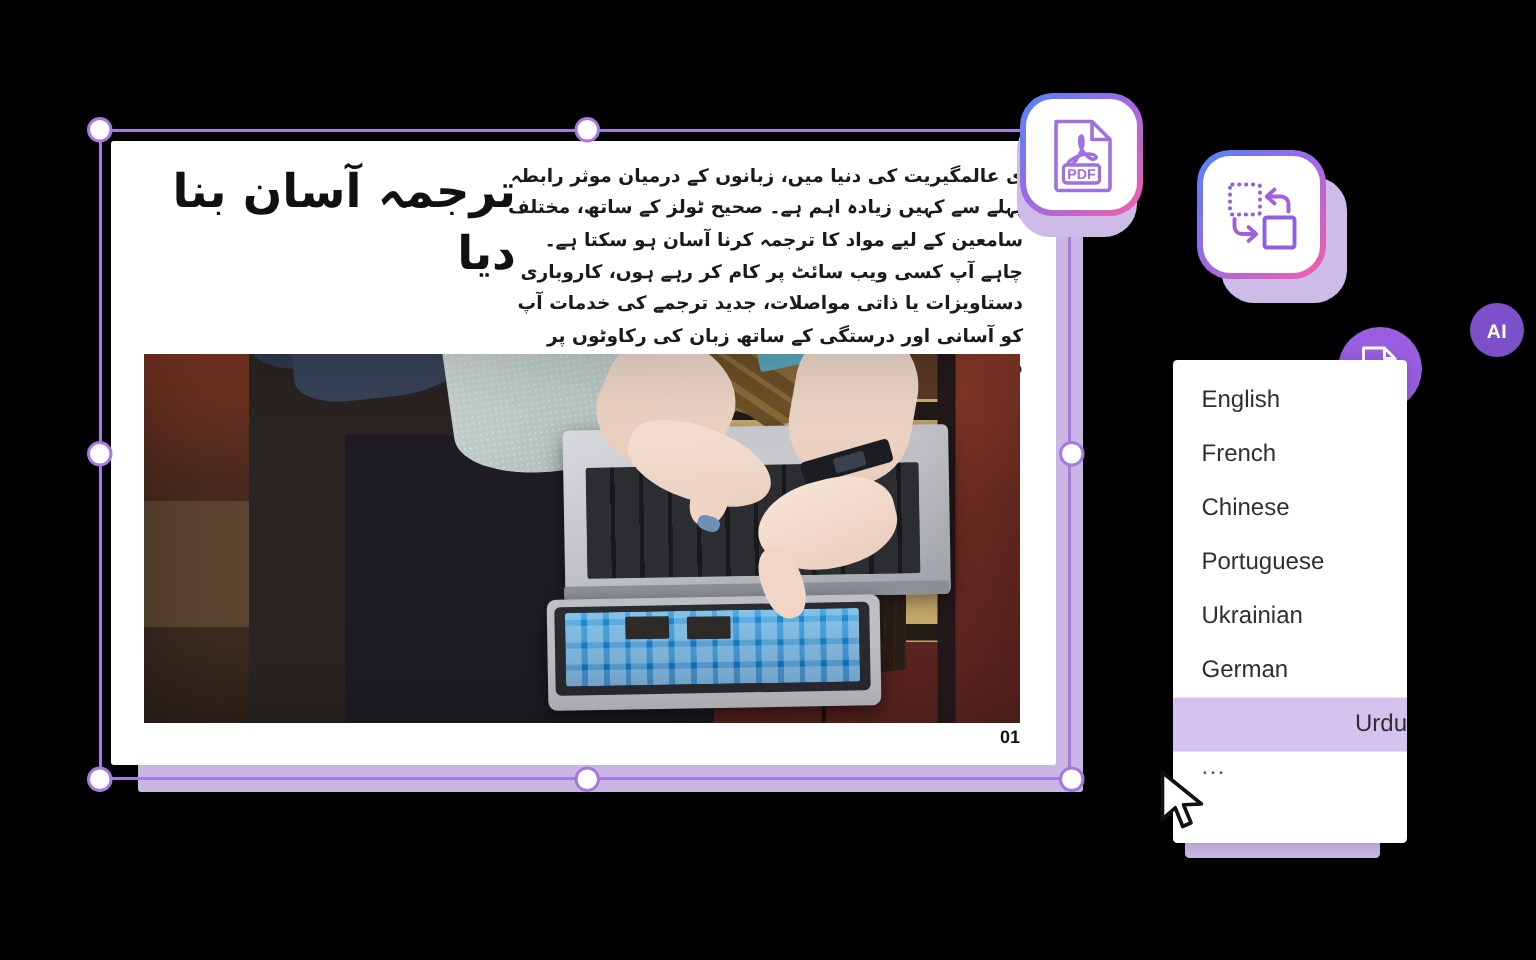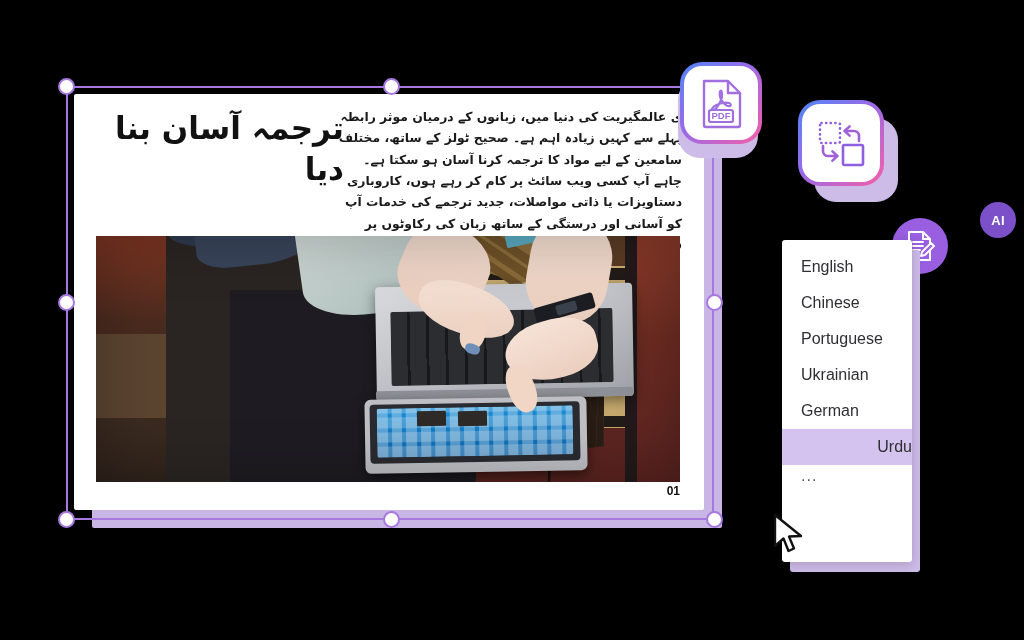--- a/index.html
+++ b/index.html
@@ -144,21 +144,21 @@
   .ai-circle{position:absolute;left:892px;top:218px;width:56px;height:56px;border-radius:50%;
     background:#9a5fe0;display:flex;align-items:center;justify-content:center;
     box-shadow:0 3px 10px rgba(0,0,0,.35);}
   .ai-badge{position:absolute;left:980px;top:202px;width:36px;height:36px;border-radius:50%;
     background:#7b50c8;display:flex;align-items:center;justify-content:center;
     color:#fff;font-size:13px;font-weight:700;font-family:"Liberation Sans",sans-serif;
     letter-spacing:.3px;}
 
   
   .dd-shadow{position:absolute;left:790px;top:250px;width:130px;height:322px;background:#cdbbe8;border-radius:3px;}
-  .dd-panel{position:absolute;left:782px;top:240px;width:130px;height:322px;background:#fff;border-radius:3px;
+  .dd-panel{position:absolute;left:782px;top:240px;width:156px;height:322px;background:#fff;border-radius:3px;
      box-shadow:0 2px 12px rgba(0,0,0,.18);overflow:hidden;}
   .dd-list{position:absolute;inset:0;padding-top:9px;box-sizing:border-box;}
   .dd-item{height:36px;line-height:36px;padding-left:19px;box-sizing:border-box;
      font-size:16px;color:#2f2f33;font-family:"Liberation Sans",sans-serif;white-space:nowrap;}
   .dd-item.sel{background:#d5c3ef;text-align:right;}
   .dd-item.dots{font-size:16px;color:#555;letter-spacing:1px;height:30px;line-height:22px;}
 
   .cursor{position:absolute;left:772px;top:513px;width:34px;height:44px;}
 </style>
 </head>
@@ -271,20 +271,21 @@
     </svg>
   </div>
   <div class="ai-badge">
     <span>AI</span>
   </div>
 
   <div class="dd-shadow"></div>
   <div class="dd-panel">
     <div class="dd-list">
       <div class="dd-item">English</div>
+      <div class="dd-item">French</div>
       <div class="dd-item">Chinese</div>
       <div class="dd-item">Portuguese</div>
       <div class="dd-item">Ukrainian</div>
       <div class="dd-item">German</div>
       <div class="dd-item sel">Urdu</div>
       <div class="dd-item dots">...</div>
     </div>
   </div>
 
   <svg class="cursor" viewBox="0 0 34 44">

